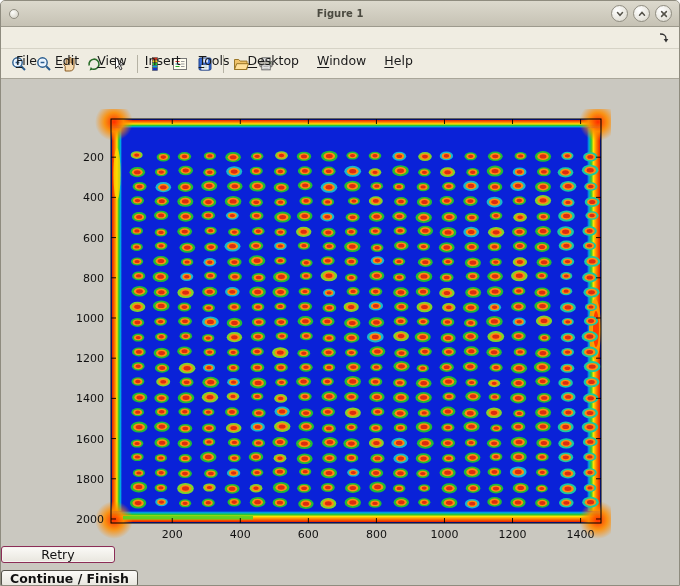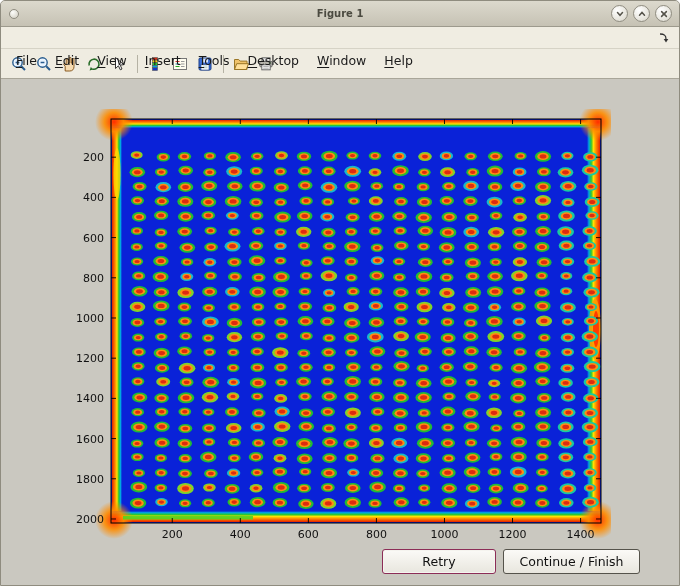--- a/index.html
+++ b/index.html
@@ -95,30 +95,31 @@
   }
   #plot { position: absolute; left: 62px; top: 30px; width: 548px; height: 436px; }
   #plot svg { display:block; }
 
   
   .button-bar {
     height: 46px;
     display: flex; justify-content: flex-end; align-items: flex-start;
     gap: 7px; padding: 8px 39px 0 0;
     background: #cac8c0;
+    flex-direction: column;
   }
   .btn {
     height: 25px; font-size: 12.5px; color: #111;
     font-family: "DejaVu Sans", sans-serif;
     background: linear-gradient(#fbfaf7, #e8e6de);
     border-radius: 3px;
     cursor: default;
   }
   .btn-retry { min-width: 114px; border: 1px solid #8c2d57; box-shadow: 0 0 0 1px #f5f4ef inset; }
-  .btn-continue { min-width: 137px; border: 1px solid #55534b; }
+  .btn-continue { min-width: 137px; border: 1px solid #55534b; font-weight: bold; }
 </style>
 </head>
 <body>
 
 <div class="window">
 
   <div class="titlebar">
     <span class="win-menu-icon"></span>
     <span class="title">Figure 1</span>
     <div class="win-buttons">

